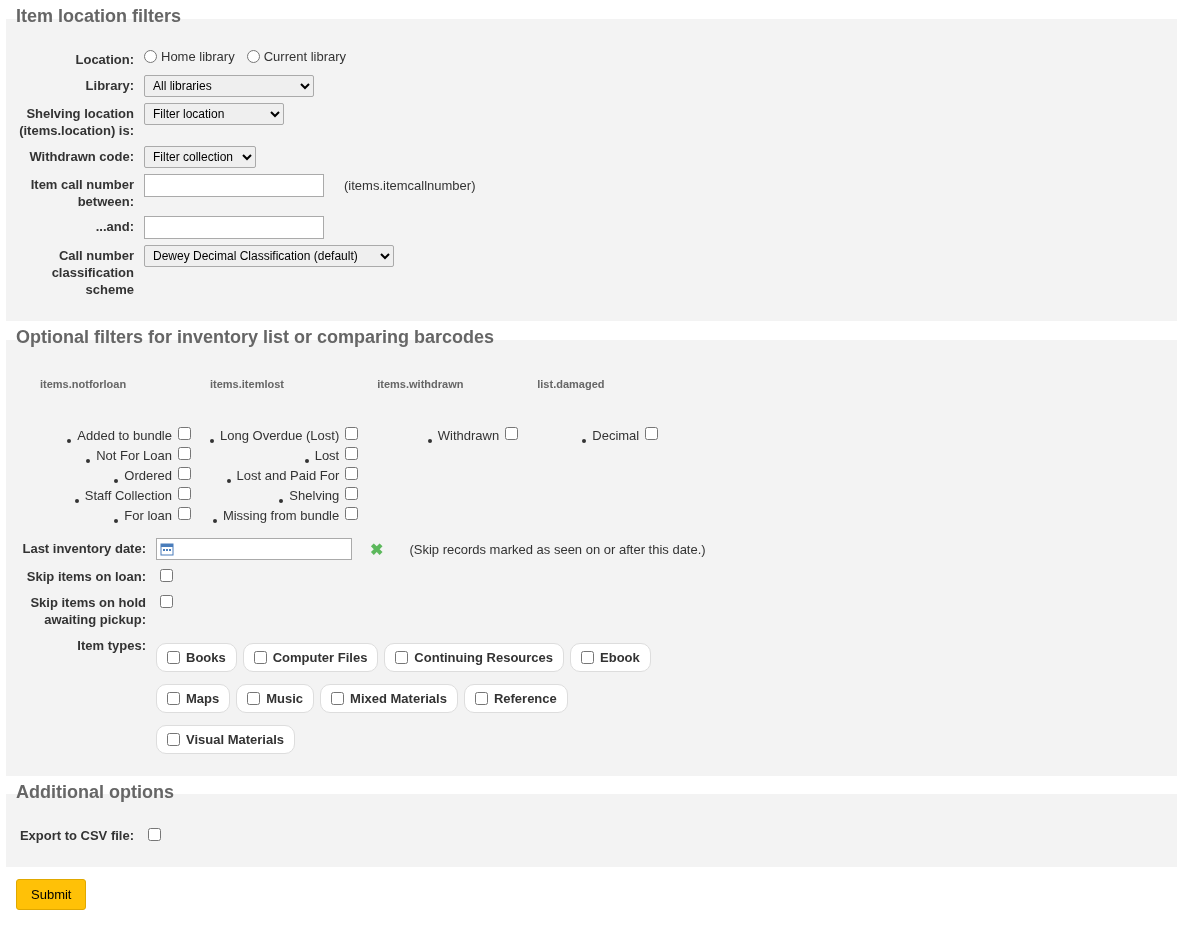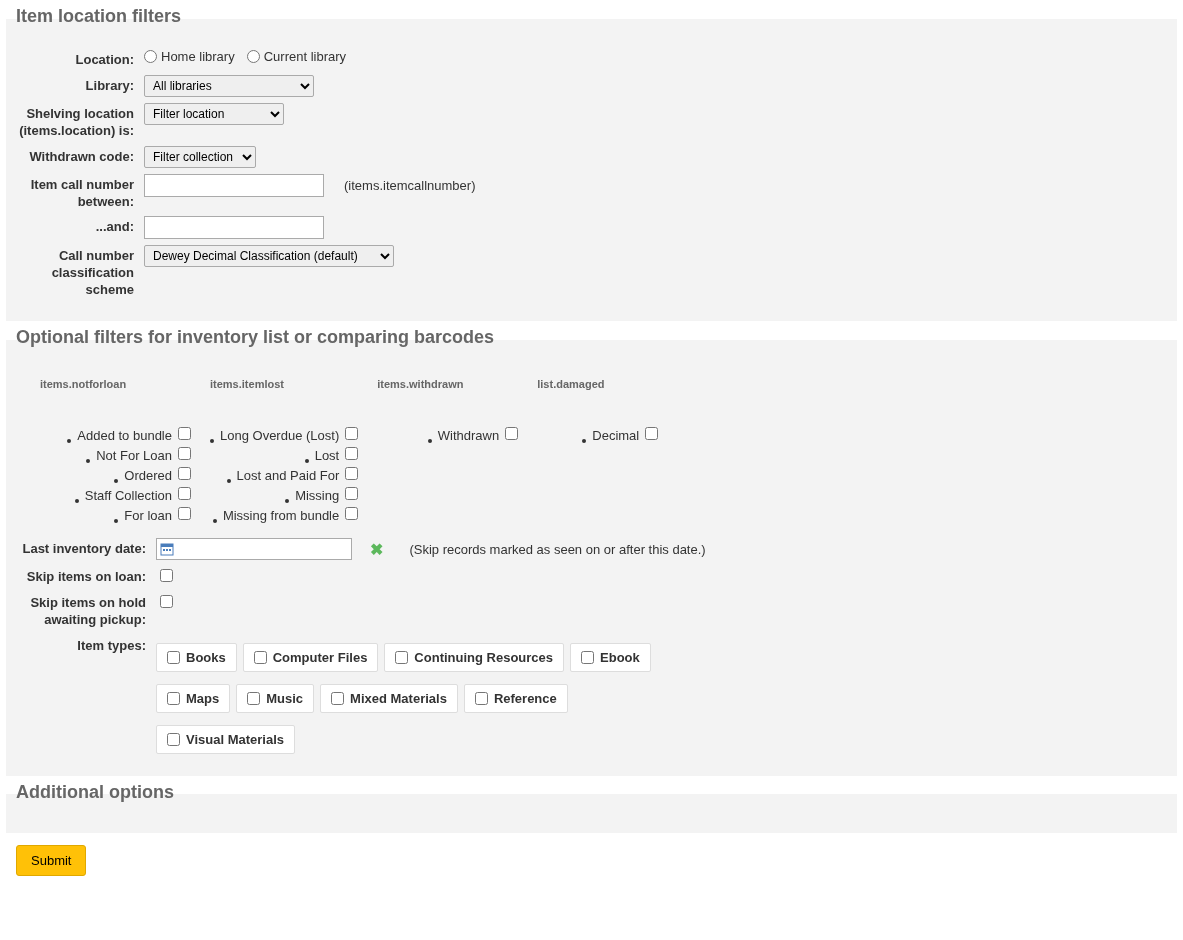--- a/index.html
+++ b/index.html
@@ -148,21 +148,21 @@
     .itemtype-btn {
       border: 1px solid #ddd;
       background: #fff;
       padding: 6px 10px;
       font-weight: bold;
       font-size: 13px;
       display: inline-flex;
       align-items: center;
       gap: 6px;
       cursor: pointer;
-      border-radius: 2px;
+      border-radius: 10px;
     }
     .itemtype-btn input { margin: 0; }
 
     .submit-wrap {
       padding: 6px 10px;
     }
     button.submit {
       background: #ffc107;
       border: 1px solid #e0a800;
       padding: 7px 14px;
@@ -289,21 +289,21 @@
             <span class="lbl">Lost</span>
             <input type="checkbox" style="">
           </li>
         <li>
             <span class="bullet"></span>
             <span class="lbl">Lost and Paid For</span>
             <input type="checkbox" style="">
           </li>
         <li>
             <span class="bullet"></span>
-            <span class="lbl">Missing</span>
+            <span class="lbl">Shelving</span>
             <input type="checkbox" style="">
           </li>
         <li>
             <span class="bullet"></span>
             <span class="lbl">Missing from bundle</span>
             <input type="checkbox" style="">
           </li>
       </ul>
     </div>
     <div class="status-col col-3">
@@ -401,17 +401,25 @@
               <span>Visual Materials</span>
             </label>
         </div>
       </div>
     </li>
   </ol>
 </fieldset>
 
 <fieldset class="section">
   <legend>Additional options</legend>
+  <ol class="form-rows">
+    <li>
+      <div class="row-label" style="width:128px">Export to CSV file:</div>
+      <div class="row-body">
+        <input type="checkbox" style="">
+      </div>
+    </li>
+  </ol>
 </fieldset>
 
 <div class="submit-wrap">
   <button class="submit">Submit</button>
 </div>
 
 </body></html>

